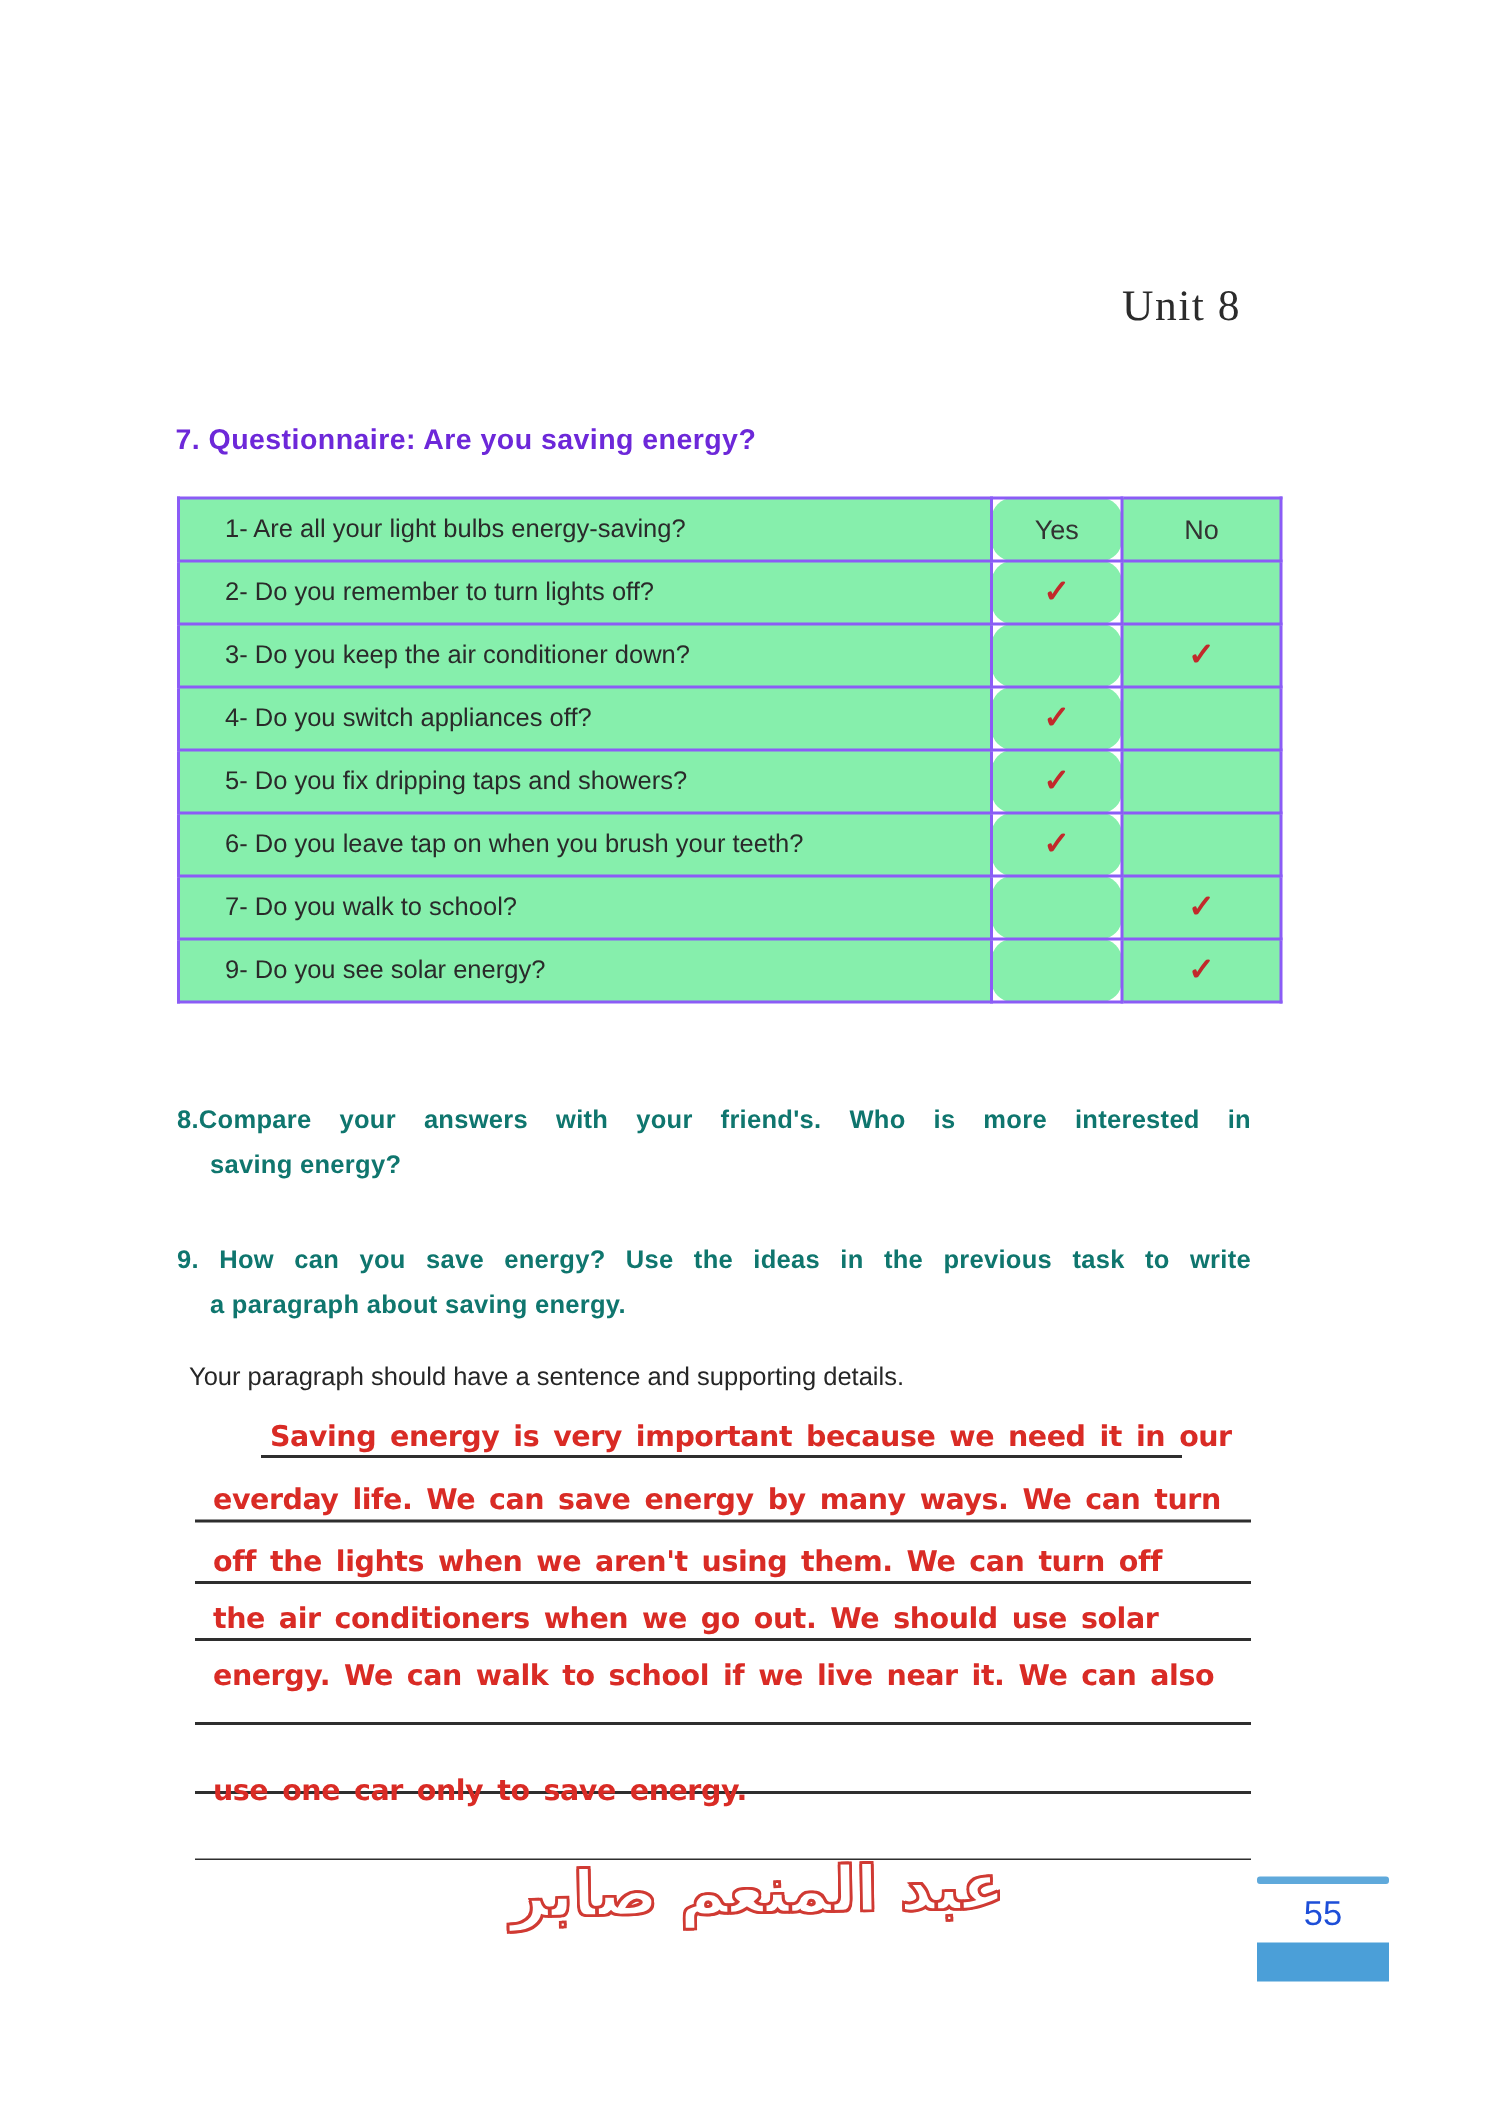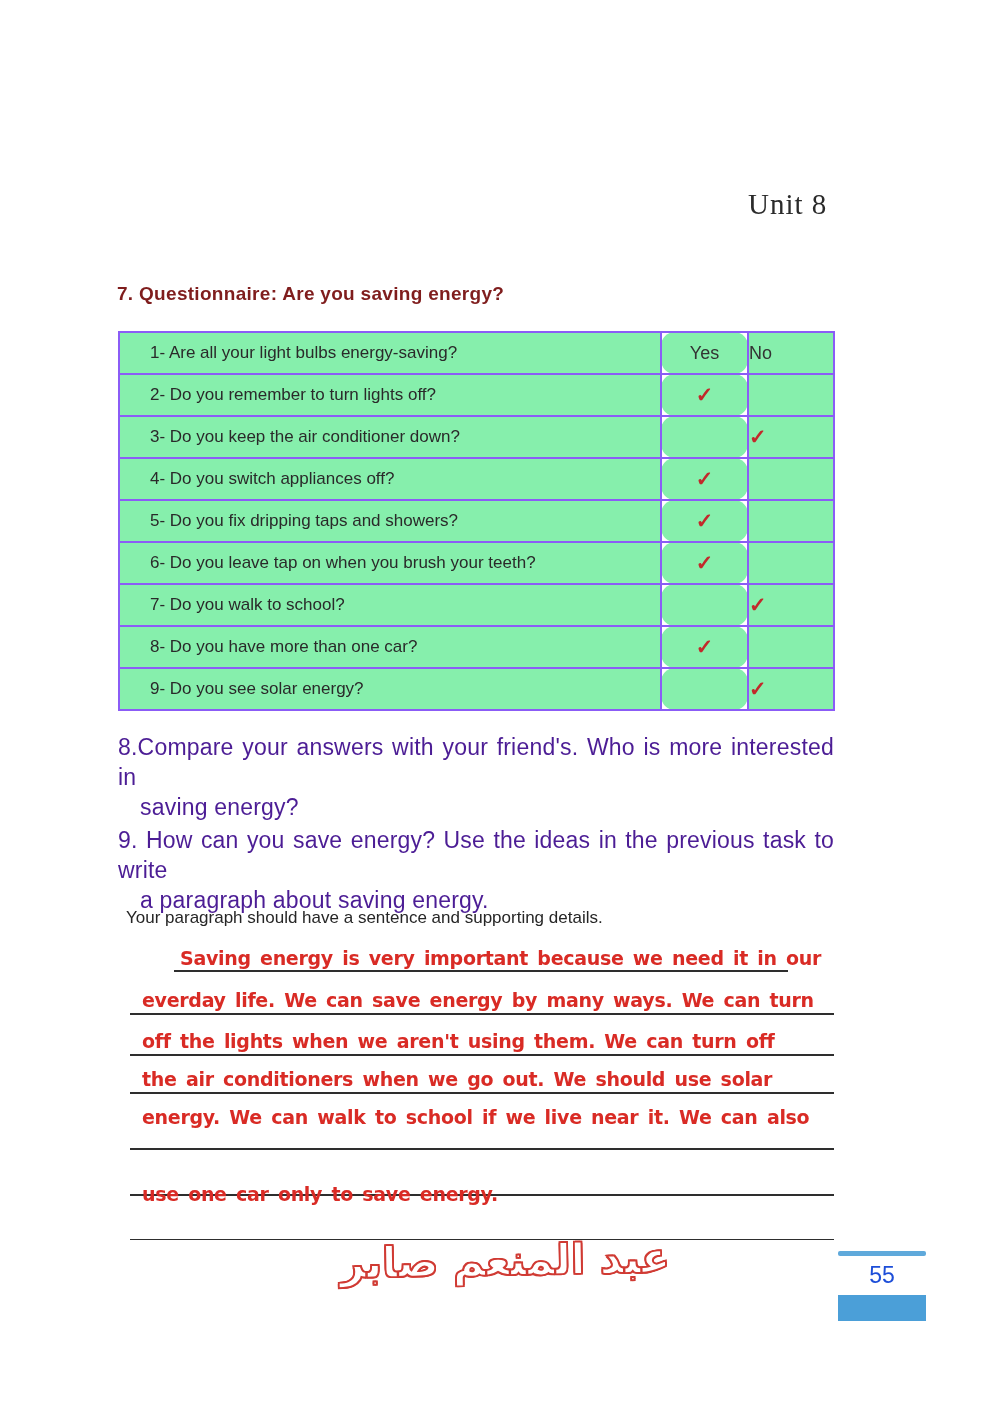--- a/index.html
+++ b/index.html
@@ -25,21 +25,21 @@
     letter-spacing: 1px;
   }
 
   
   .s7-heading {
     position: absolute;
     left: 117px;
     top: 283px;
     font-size: 19px;
     font-weight: bold;
-    color: #7f1d1d;
+    color: #6d28d9;
     letter-spacing: 0.3px;
   }
 
   
   .q-table {
     position: absolute;
     left: 118px;
     top: 331px;
     width: 715px;
     border-collapse: collapse;
@@ -51,37 +51,37 @@
     font-size: 17px;
     color: #2a2a2a;
     background: #86efac;
   }
   .q-table td.q {
     width: 542px;
     padding-left: 30px;
     text-align: left;
   }
   .q-table td.c { width: 87px; text-align: center; border-radius: 14px; }
-  .q-table td.c2 { width: 86px; text-align: left; margin-left: 20px; }
+  .q-table td.c2 { width: 106px; text-align: center; margin-left: 20px; }
   .q-table .hdr { font-size: 18px; color: #333; }
   .checkmark {
     color: #c2292b;
     font-size: 21px;
     font-weight: bold;
     line-height: 1;
   }
 
   
   .task-heading {
     position: absolute;
     left: 118px;
     width: 716px;
-    font-size: 23px;
-    font-weight: normal;
-    color: #4c1d95;
+    font-size: 17px;
+    font-weight: bold;
+    color: #0f766e;
     line-height: 30px;
     letter-spacing: 0.2px;
   }
   .s8-heading { top: 732px; }
   .s9-heading { top: 825px; }
   .task-line1 { display: block; text-align: justify; text-align-last: justify; }
   .task-line2 { display: block; padding-left: 22px; }
 
   
   .para-note {
@@ -207,25 +207,20 @@
       <td class="q">6- Do you leave tap on when you brush your teeth?</td>
       <td class="c"><span class="checkmark">✓</span></td>
       <td class="c2"><span class="checkmark"></span></td>
     </tr>
     <tr>
       <td class="q">7- Do you walk to school?</td>
       <td class="c"><span class="checkmark"></span></td>
       <td class="c2"><span class="checkmark">✓</span></td>
     </tr>
     <tr>
-      <td class="q">8- Do you have more than one car?</td>
-      <td class="c"><span class="checkmark">✓</span></td>
-      <td class="c2"><span class="checkmark"></span></td>
-    </tr>
-    <tr>
       <td class="q">9- Do you see solar energy?</td>
       <td class="c"><span class="checkmark"></span></td>
       <td class="c2"><span class="checkmark">✓</span></td>
     </tr>
   </tbody>
     </table>
 
   <div class="task-heading s8-heading">
     <span class="task-line1">8.Compare your answers with your friend's. Who is more interested in</span>
     <span class="task-line2">saving energy?</span>

